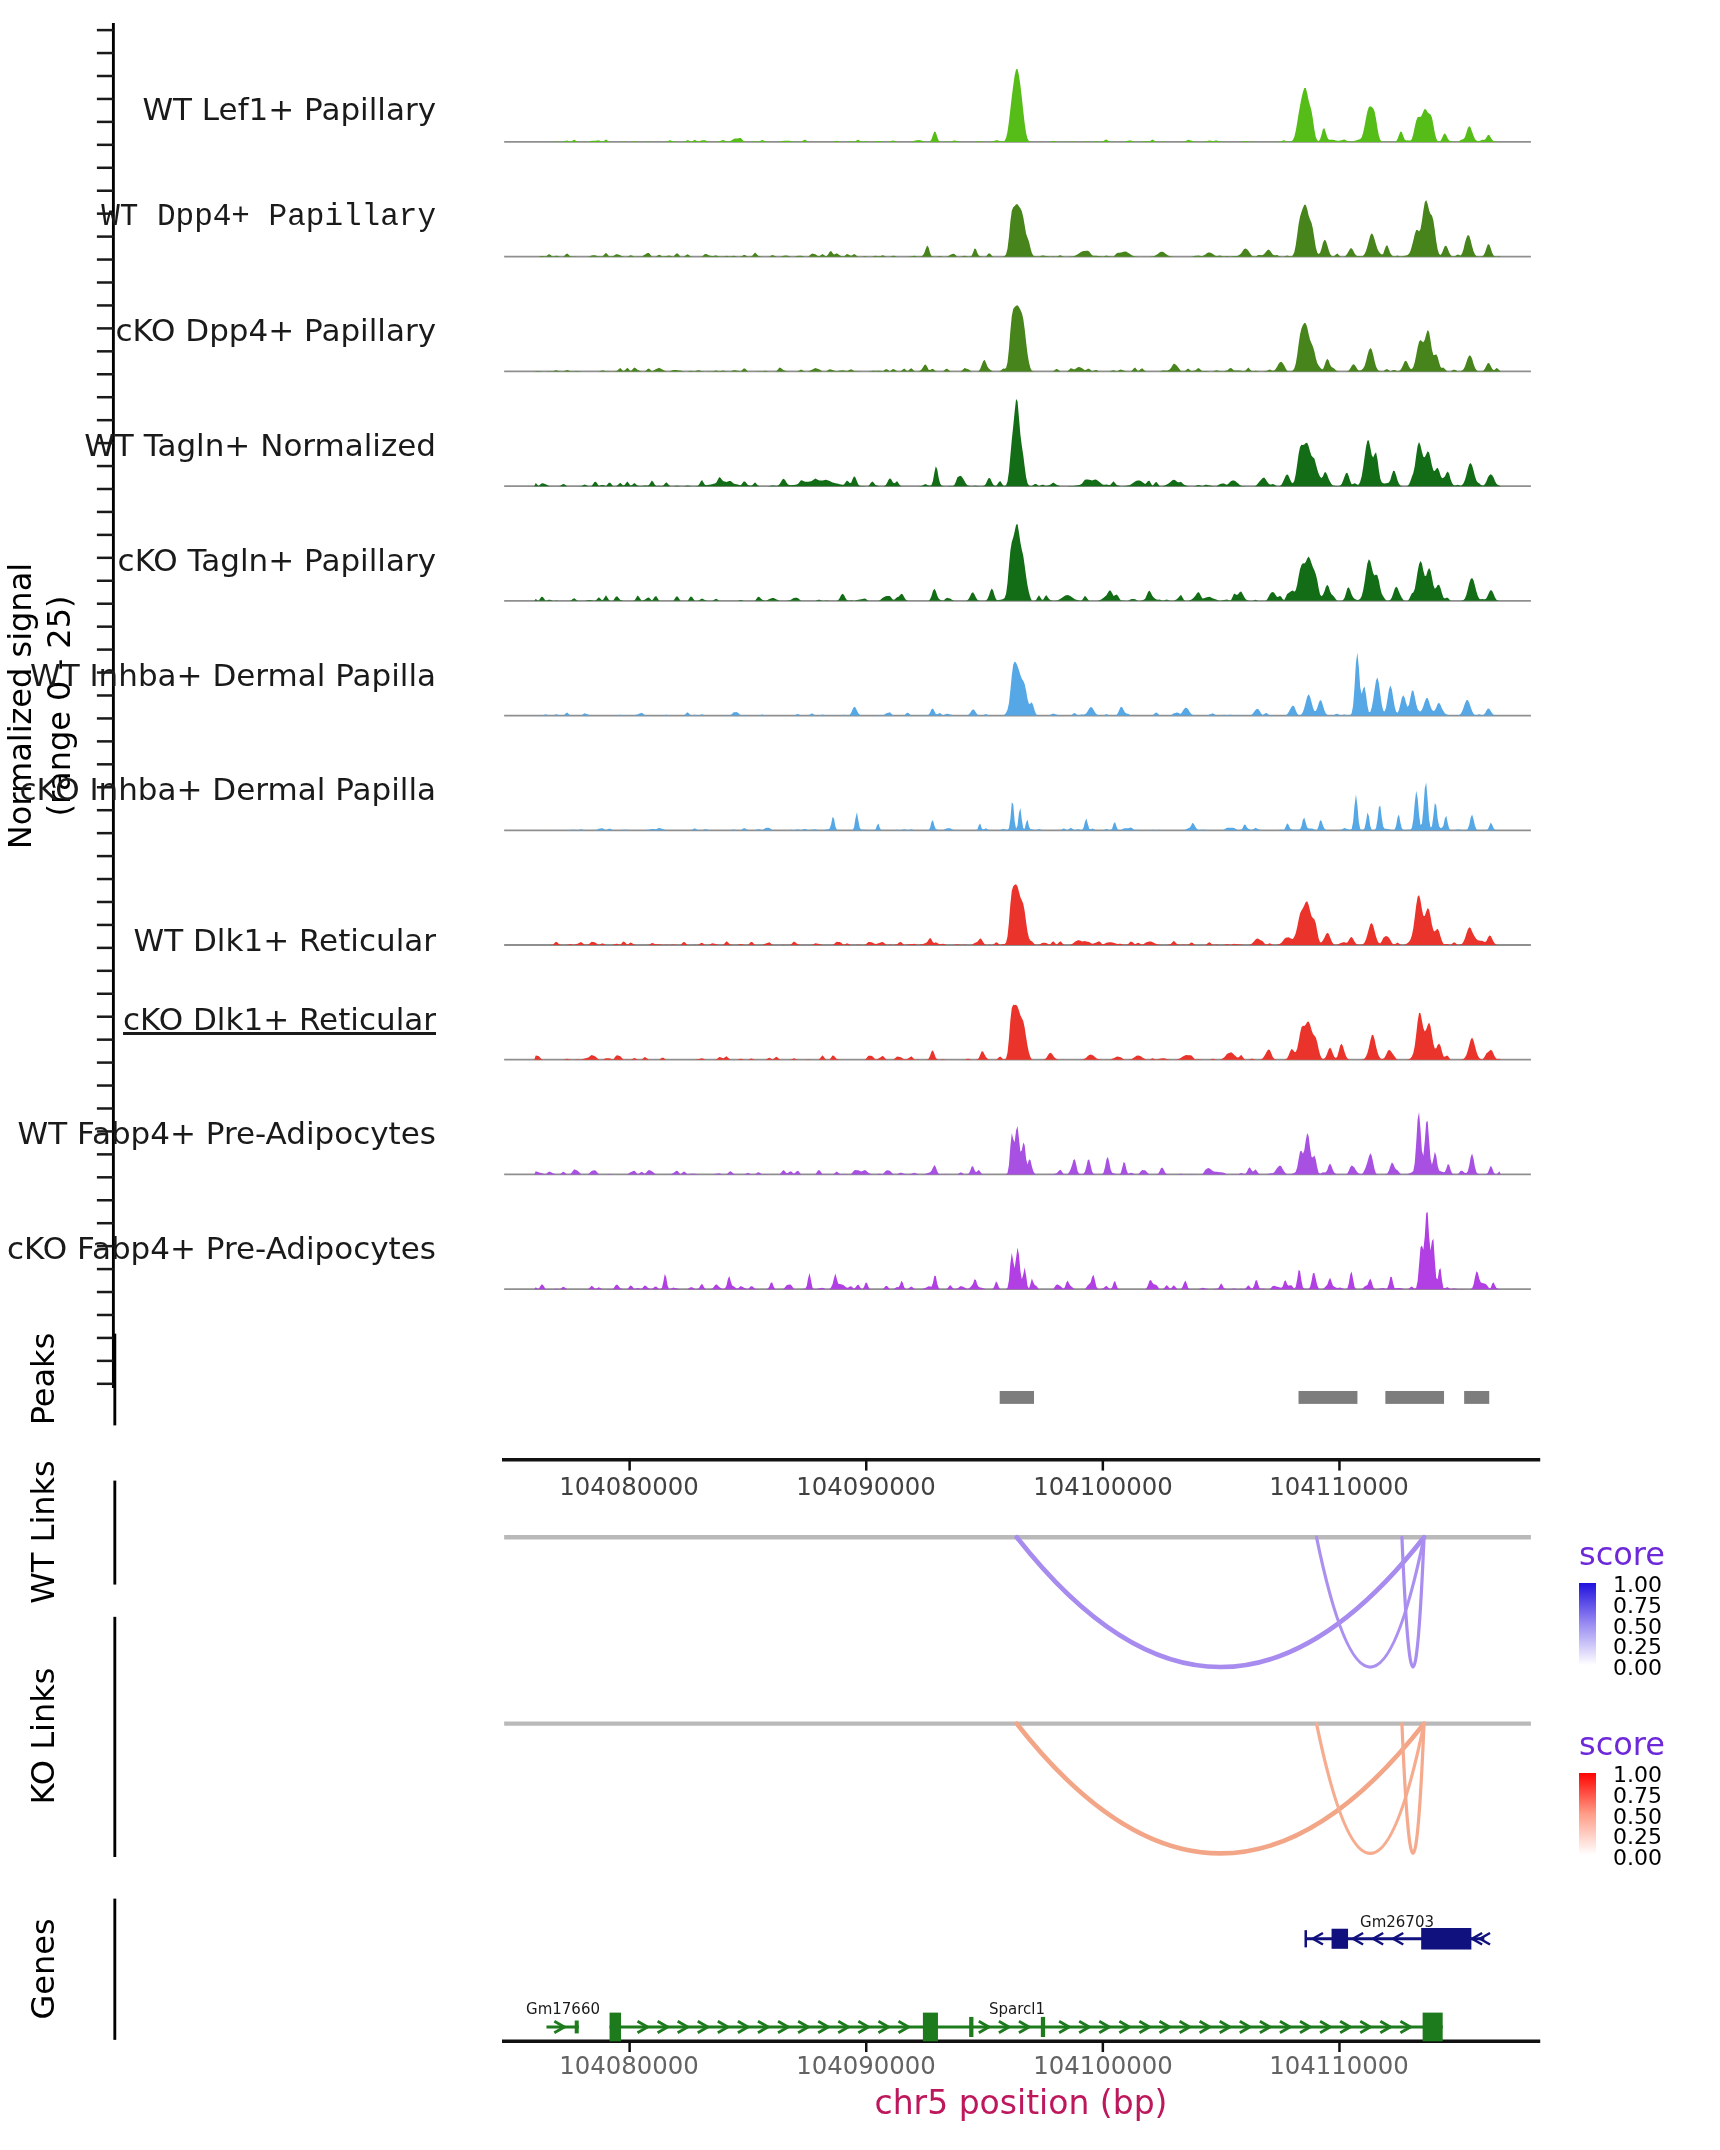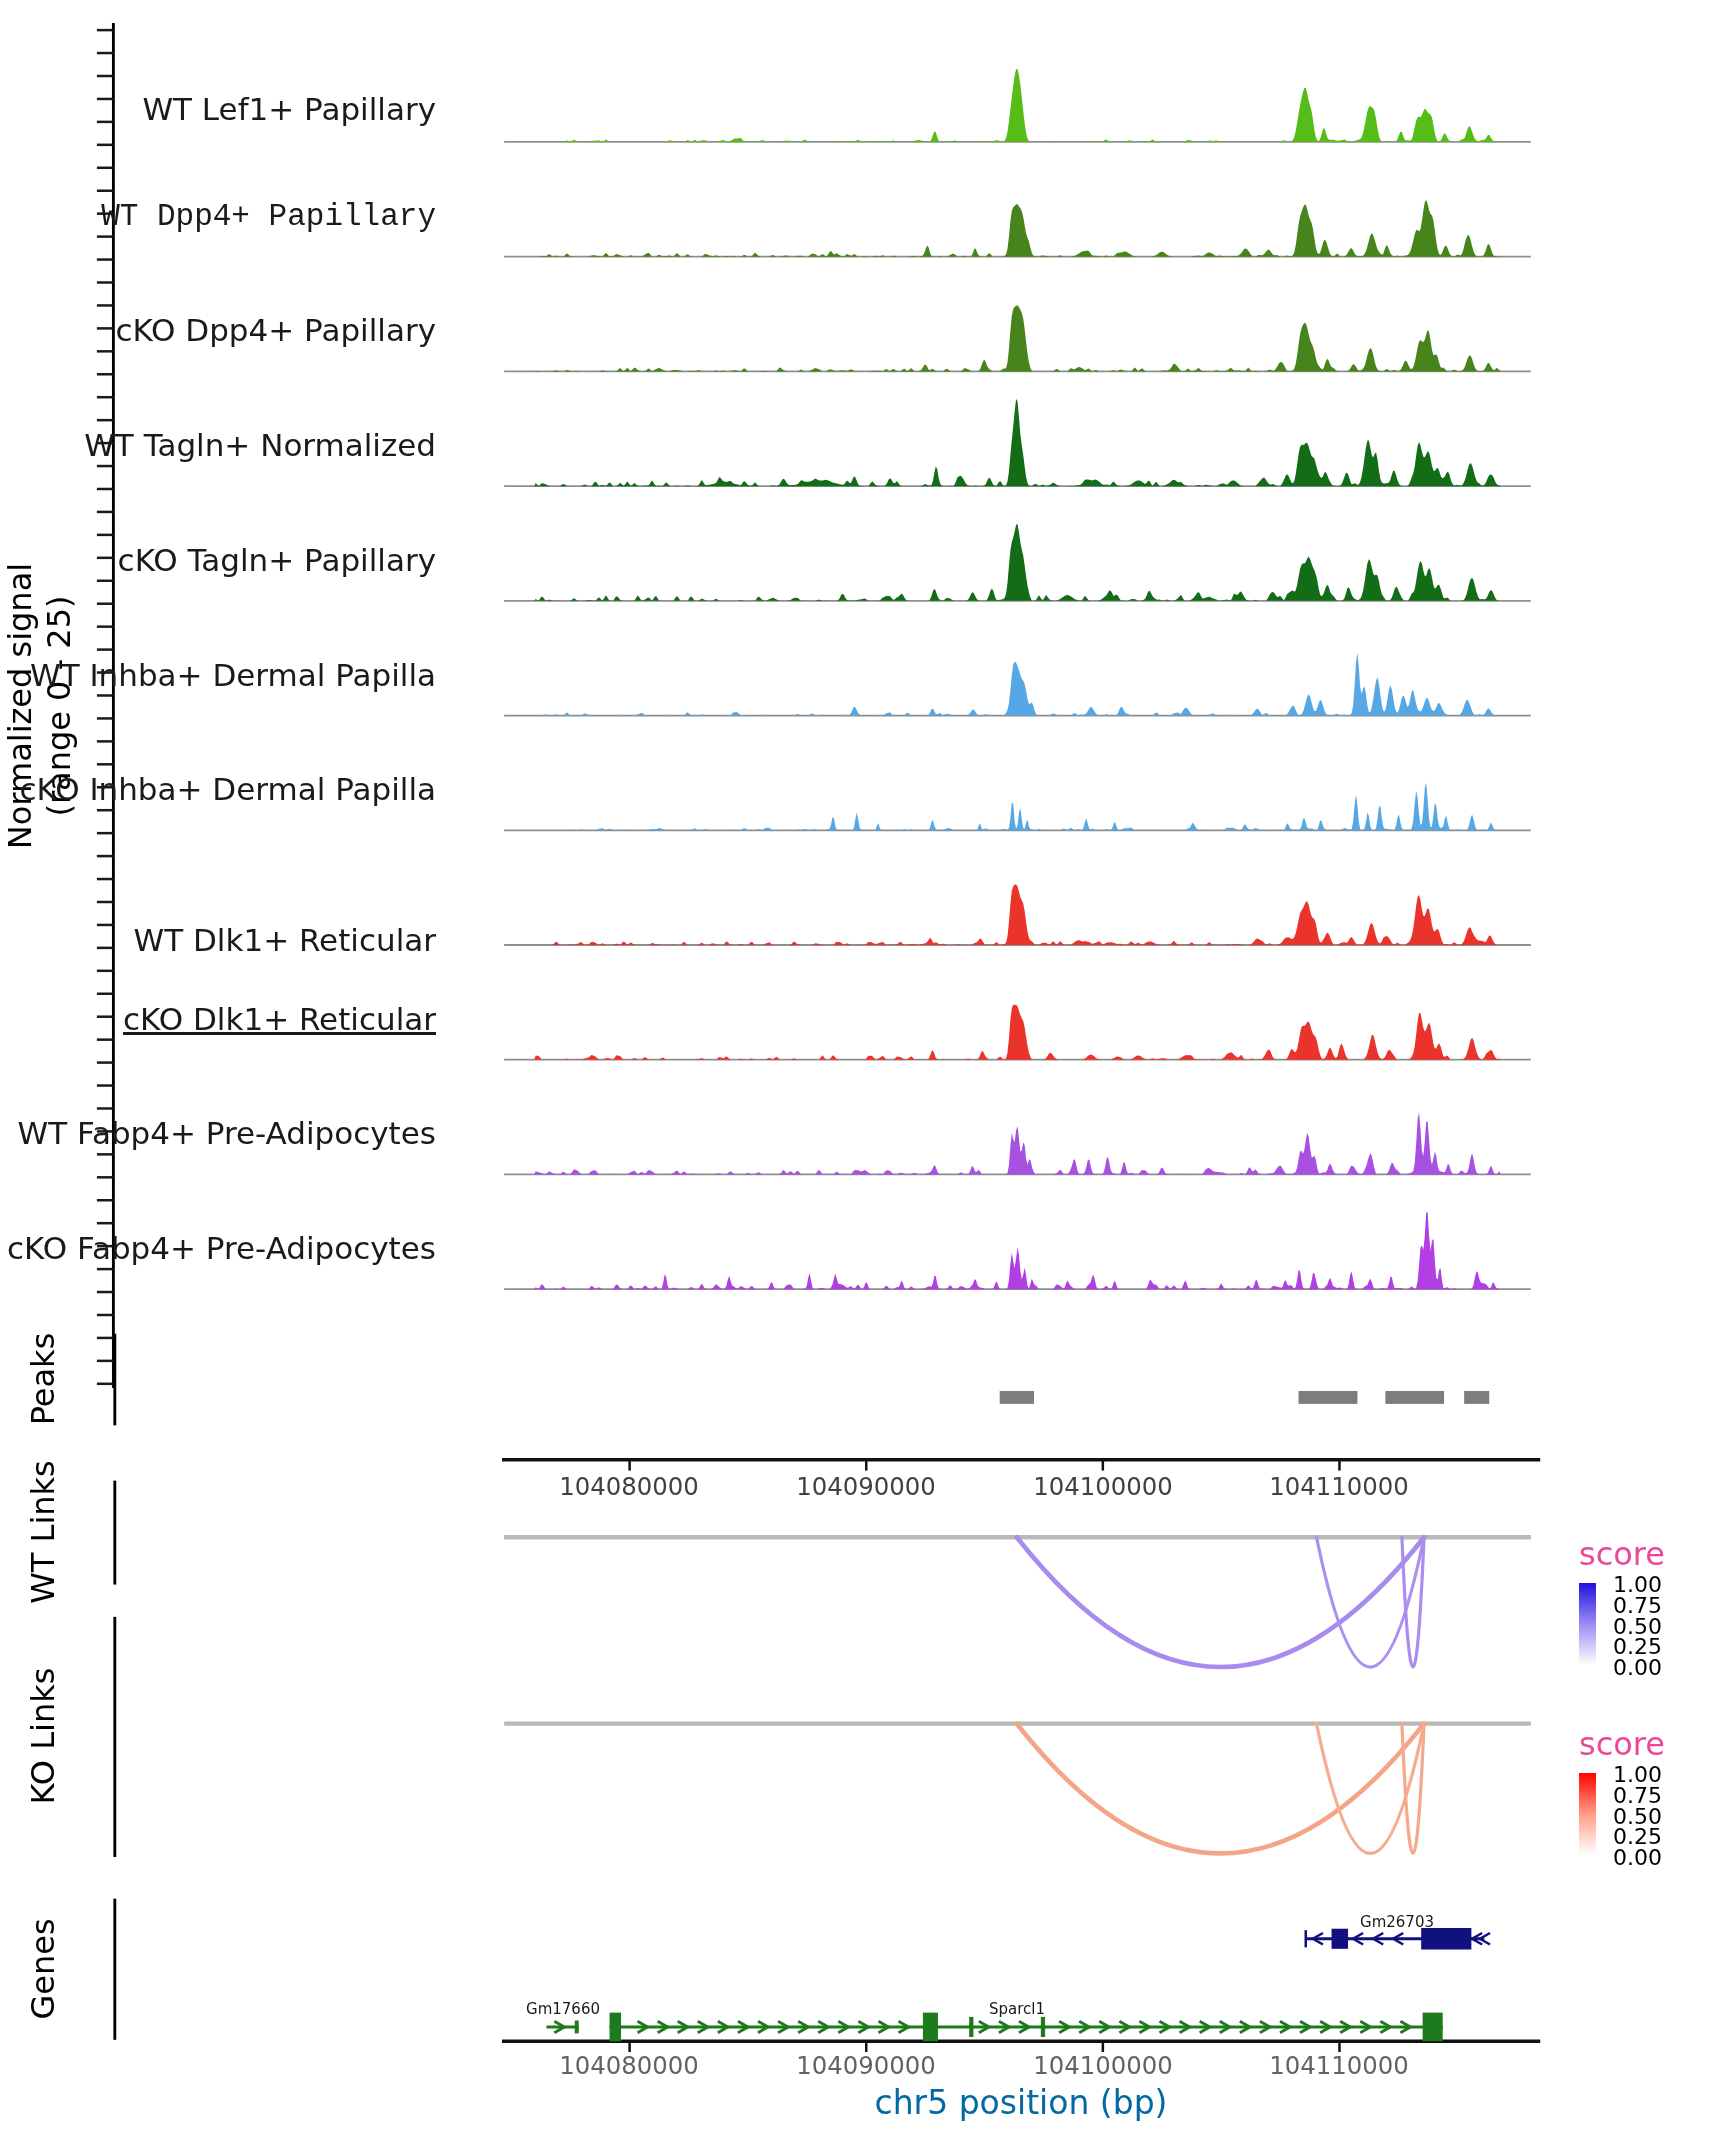--- a/index.html
+++ b/index.html
@@ -7,22 +7,22 @@
         font-family:"DejaVu Sans","Liberation Sans",sans-serif;overflow:hidden;}
   #gfx{position:absolute;left:0;top:0;}
   .abs{position:absolute;}
   .ctr{transform:translate(-50%,-50%);}
   .rot{transform:translate(-50%,-50%) rotate(-90deg);white-space:nowrap;}
   .tracklbl{font-size:31px;color:#1a1a1a;white-space:nowrap;transform:translateY(-50%);}
   .ticklbl-top{font-size:24.4px;color:#414141;white-space:nowrap;}
   .ticklbl-bot{font-size:24.4px;color:#636363;white-space:nowrap;}
   .sectionlbl{font-size:32px;color:#000;}
   .ylab{font-size:32px;color:#000;text-align:center;line-height:39px;}
-  .xtitle{font-size:33px;color:#0369a1;white-space:nowrap;}
-  .legtitle{font-size:32px;color:#ec4899;white-space:nowrap;}
+  .xtitle{font-size:33px;color:#be185d;white-space:nowrap;}
+  .legtitle{font-size:32px;color:#6d28d9;white-space:nowrap;}
   .leglbl{font-size:22px;color:#000;white-space:nowrap;transform:translateY(-50%);}
   .legbar{width:16.5px;}
   .genelbl{font-size:15px;color:#1a1a1a;white-space:nowrap;}
 </style>
 </head>
 <body>
 
 <div id="root">
   <svg id="gfx" width="1721" height="2151" viewBox="0 0 2400 3000">
       <g>

